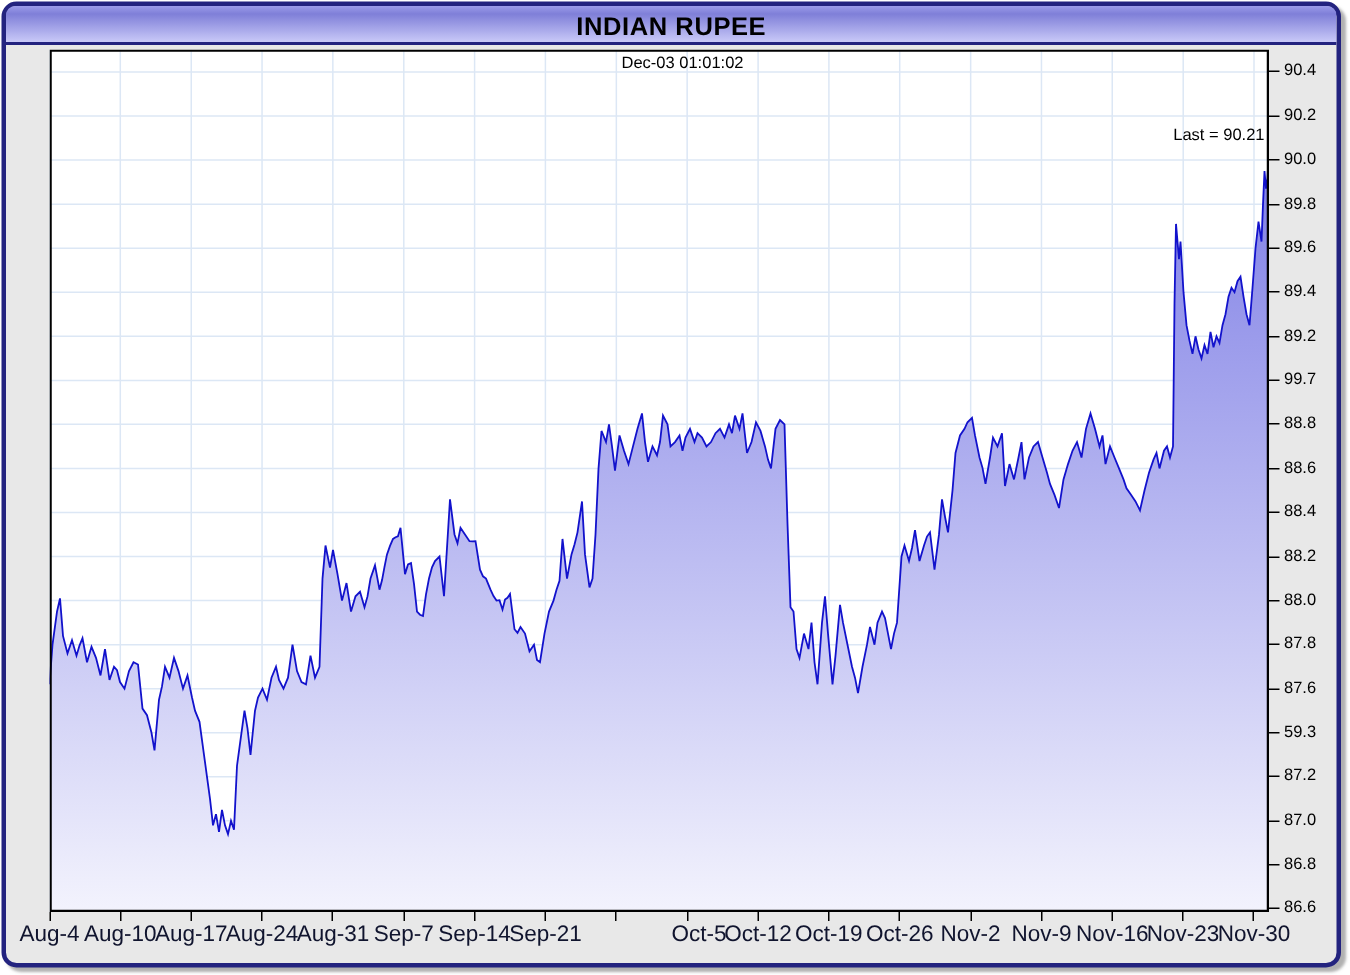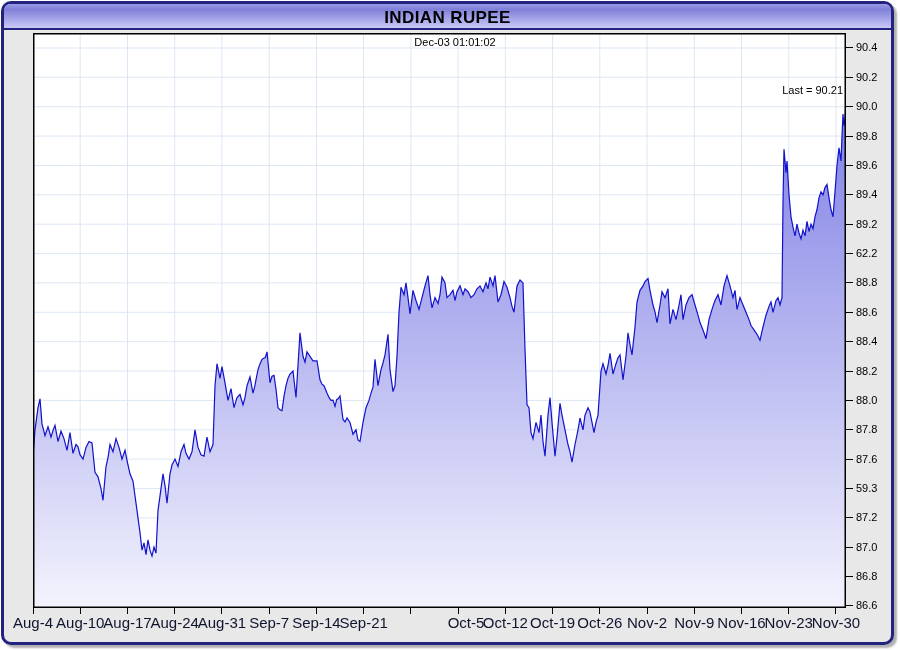--- a/index.html
+++ b/index.html
@@ -118,21 +118,21 @@
       <div class="ytick-label" style="top: 100.215px;">90.0</div>
       <div class="ytick-mark" style="top: 135.584px;"></div>
       <div class="ytick-label" style="top: 129.584px;">89.8</div>
       <div class="ytick-mark" style="top: 164.952px;"></div>
       <div class="ytick-label" style="top: 158.952px;">89.6</div>
       <div class="ytick-mark" style="top: 194.321px;"></div>
       <div class="ytick-label" style="top: 188.321px;">89.4</div>
       <div class="ytick-mark" style="top: 223.689px;"></div>
       <div class="ytick-label" style="top: 217.689px;">89.2</div>
       <div class="ytick-mark" style="top: 253.058px;"></div>
-      <div class="ytick-label" style="top: 247.058px;">62.2</div>
+      <div class="ytick-label" style="top: 247.058px;">99.7</div>
       <div class="ytick-mark" style="top: 282.427px;"></div>
       <div class="ytick-label" style="top: 276.427px;">88.8</div>
       <div class="ytick-mark" style="top: 311.795px;"></div>
       <div class="ytick-label" style="top: 305.795px;">88.6</div>
       <div class="ytick-mark" style="top: 341.164px;"></div>
       <div class="ytick-label" style="top: 335.164px;">88.4</div>
       <div class="ytick-mark" style="top: 370.532px;"></div>
       <div class="ytick-label" style="top: 364.532px;">88.2</div>
       <div class="ytick-mark" style="top: 399.901px;"></div>
       <div class="ytick-label" style="top: 393.901px;">88.0</div>

